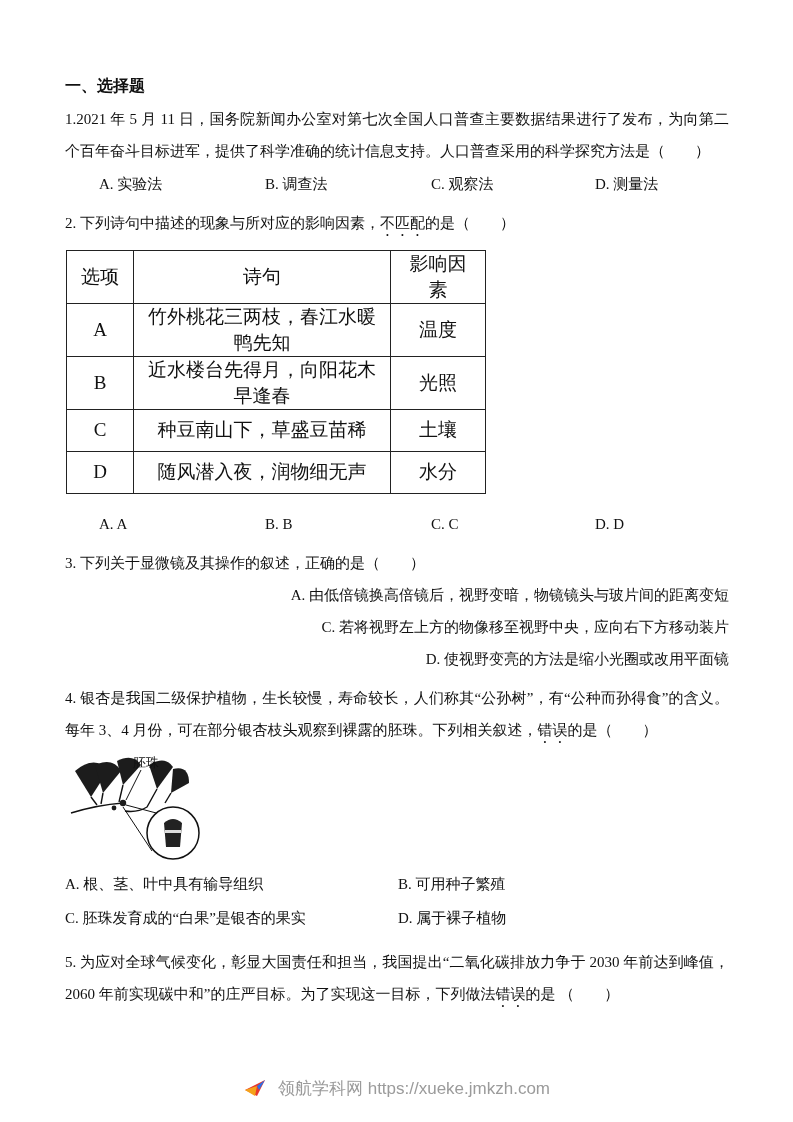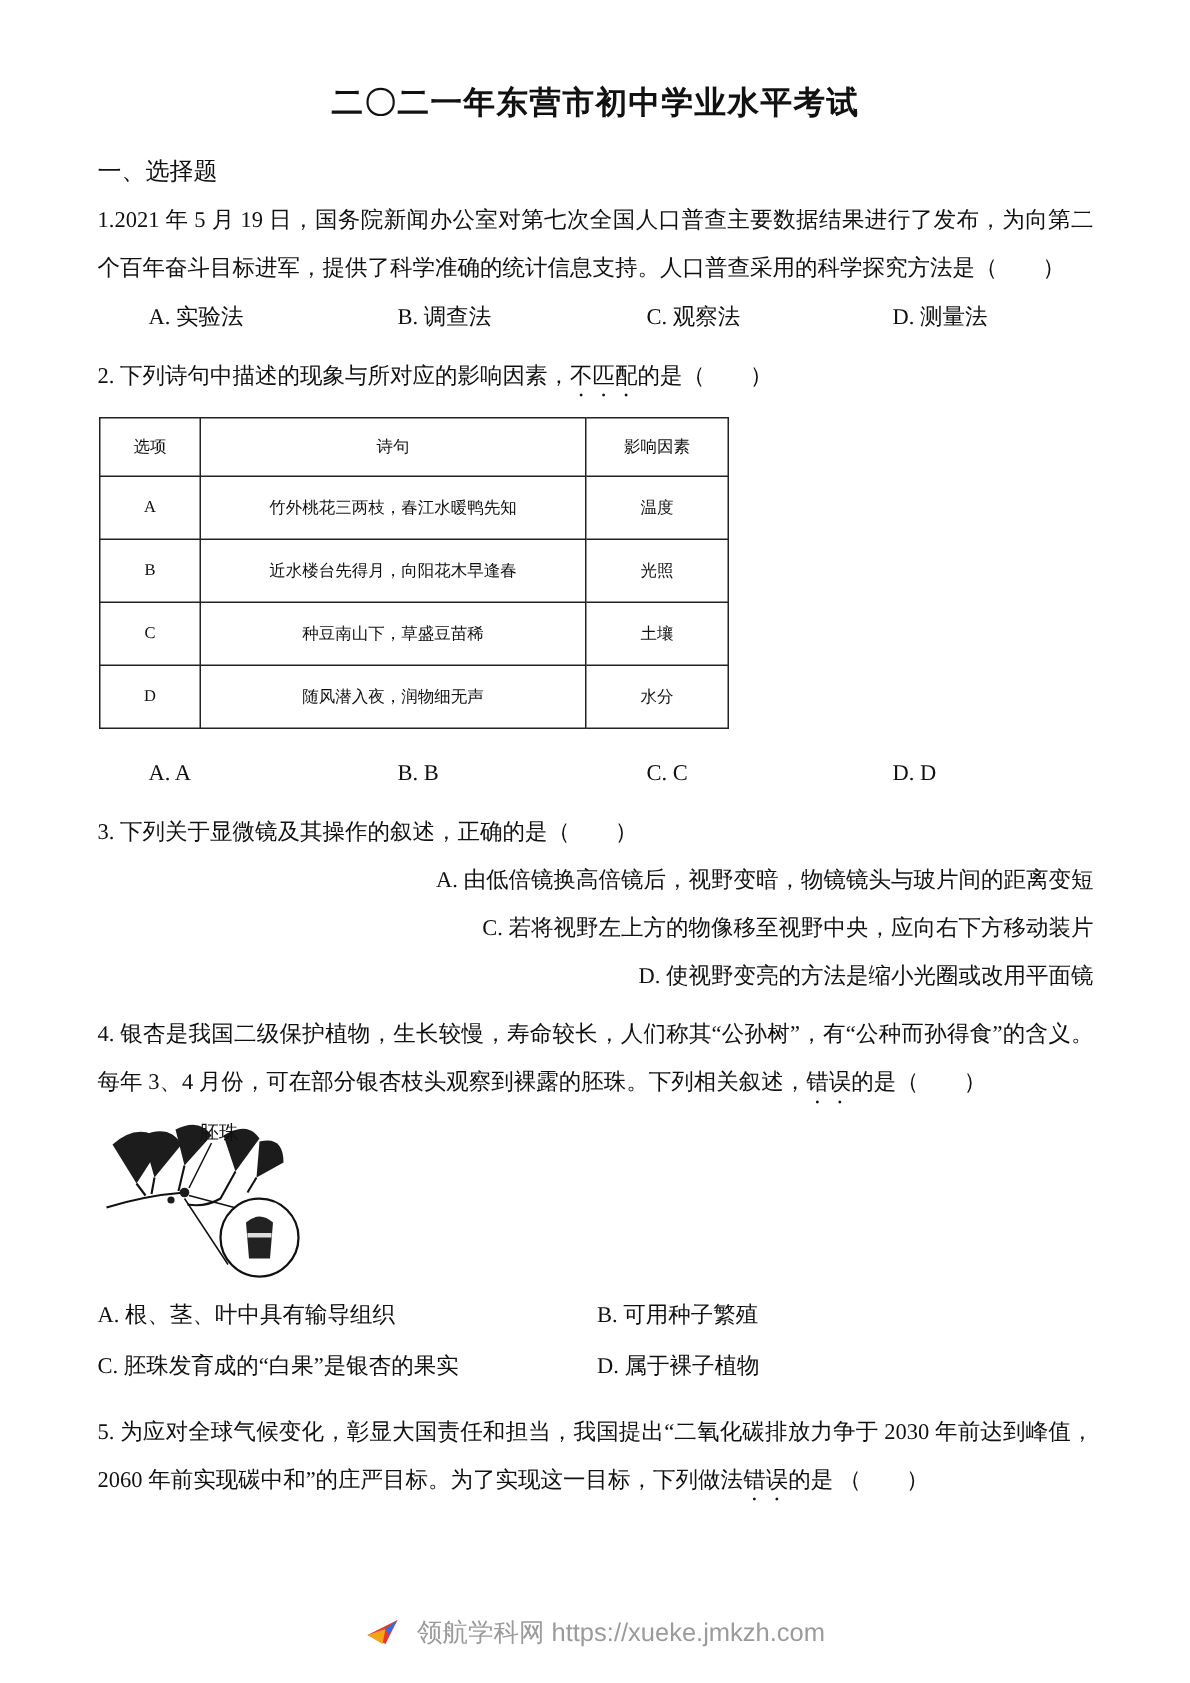--- a/index.html
+++ b/index.html
@@ -3,26 +3,26 @@
 <meta charset="utf-8">
 <style>
   html,body{margin:0;padding:0;}
   body{
     width:793px;height:1122px;background:#ffffff;position:relative;overflow:hidden;
     font-family:"Liberation Serif","DejaVu Serif",serif;color:#111;
   }
   .page{padding:54px 64px 0 65px;}
   .title{font-size:21px;font-weight:700;text-align:center;letter-spacing:1px;margin:0;}
   .subtitle{font-size:20px;font-weight:700;text-align:center;margin:16px 0 0 0;letter-spacing:2px;}
-  .section-heading{font-size:16px;font-weight:400;margin-top:22px;}
+  .section-heading{font-size:16px;font-weight:700;margin-top:22px;}
   .q-text{font-size:15px;line-height:2.15;text-align:justify;margin:6px 0 0 0;}
   .opt-row4{display:grid;grid-template-columns:166px 166px 164px 1fr;font-size:15px;line-height:2.2;margin-left:34px;}
   .opt-row2{display:grid;grid-template-columns:333px 1fr;font-size:15px;line-height:2.3;}
   .opt-line{font-size:15px;line-height:2.15;margin:0;text-align:right;}
-  .q-table{border-collapse:collapse;margin:10px 0 14px 1px;font-size:11px;}
+  .q-table{border-collapse:collapse;margin:10px 0 14px 1px;font-size:19px;}
   .q-table th,.q-table td{border:1px solid #222;font-weight:400;text-align:center;padding:0 10px;height:41px;}
   .q-table th{height:38px;}
   .col-opt{width:46px;}
   .col-poem{width:236px;}
   .col-factor{width:74px;}
   .emph{
     -webkit-text-emphasis:filled dot #111;text-emphasis:filled dot #111;
     -webkit-text-emphasis-position:under right;text-emphasis-position:under right;
   }
   .figure{margin:6px 0 0 2px;}
@@ -31,25 +31,24 @@
     display:flex;align-items:center;justify-content:center;gap:11px;
     color:#9b9b9b;font-size:17px;
     font-family:"Liberation Sans","DejaVu Sans",sans-serif;
   }
 </style>
 </head>
 <body>
 
 <div class="page">
 
-  <h1 class="title">二〇二一年东营市初中学业水平考试</h1>
 
   <div class="section-heading">一、选择题</div>
 
-  <p class="q-text">1.2021 年 5 月 19 日，国务院新闻办公室对第七次全国人口普查主要数据结果进行了发布，为向第二个百年奋斗目标进军，提供了科学准确的统计信息支持。人口普查采用的科学探究方法是（　　）</p>
+  <p class="q-text">1.2021 年 5 月 11 日，国务院新闻办公室对第七次全国人口普查主要数据结果进行了发布，为向第二个百年奋斗目标进军，提供了科学准确的统计信息支持。人口普查采用的科学探究方法是（　　）</p>
   <div class="opt-row4">
     <span>A. 实验法</span>
     <span>B. 调查法</span>
     <span>C. 观察法</span>
     <span>D. 测量法</span>
   </div>
 
   <p class="q-text"><span>2. 下列诗句中描述的现象与所对应的影响因素，</span><span class="emph">不匹配</span><span>的是（　　）</span></p>
 
   <table class="q-table">

